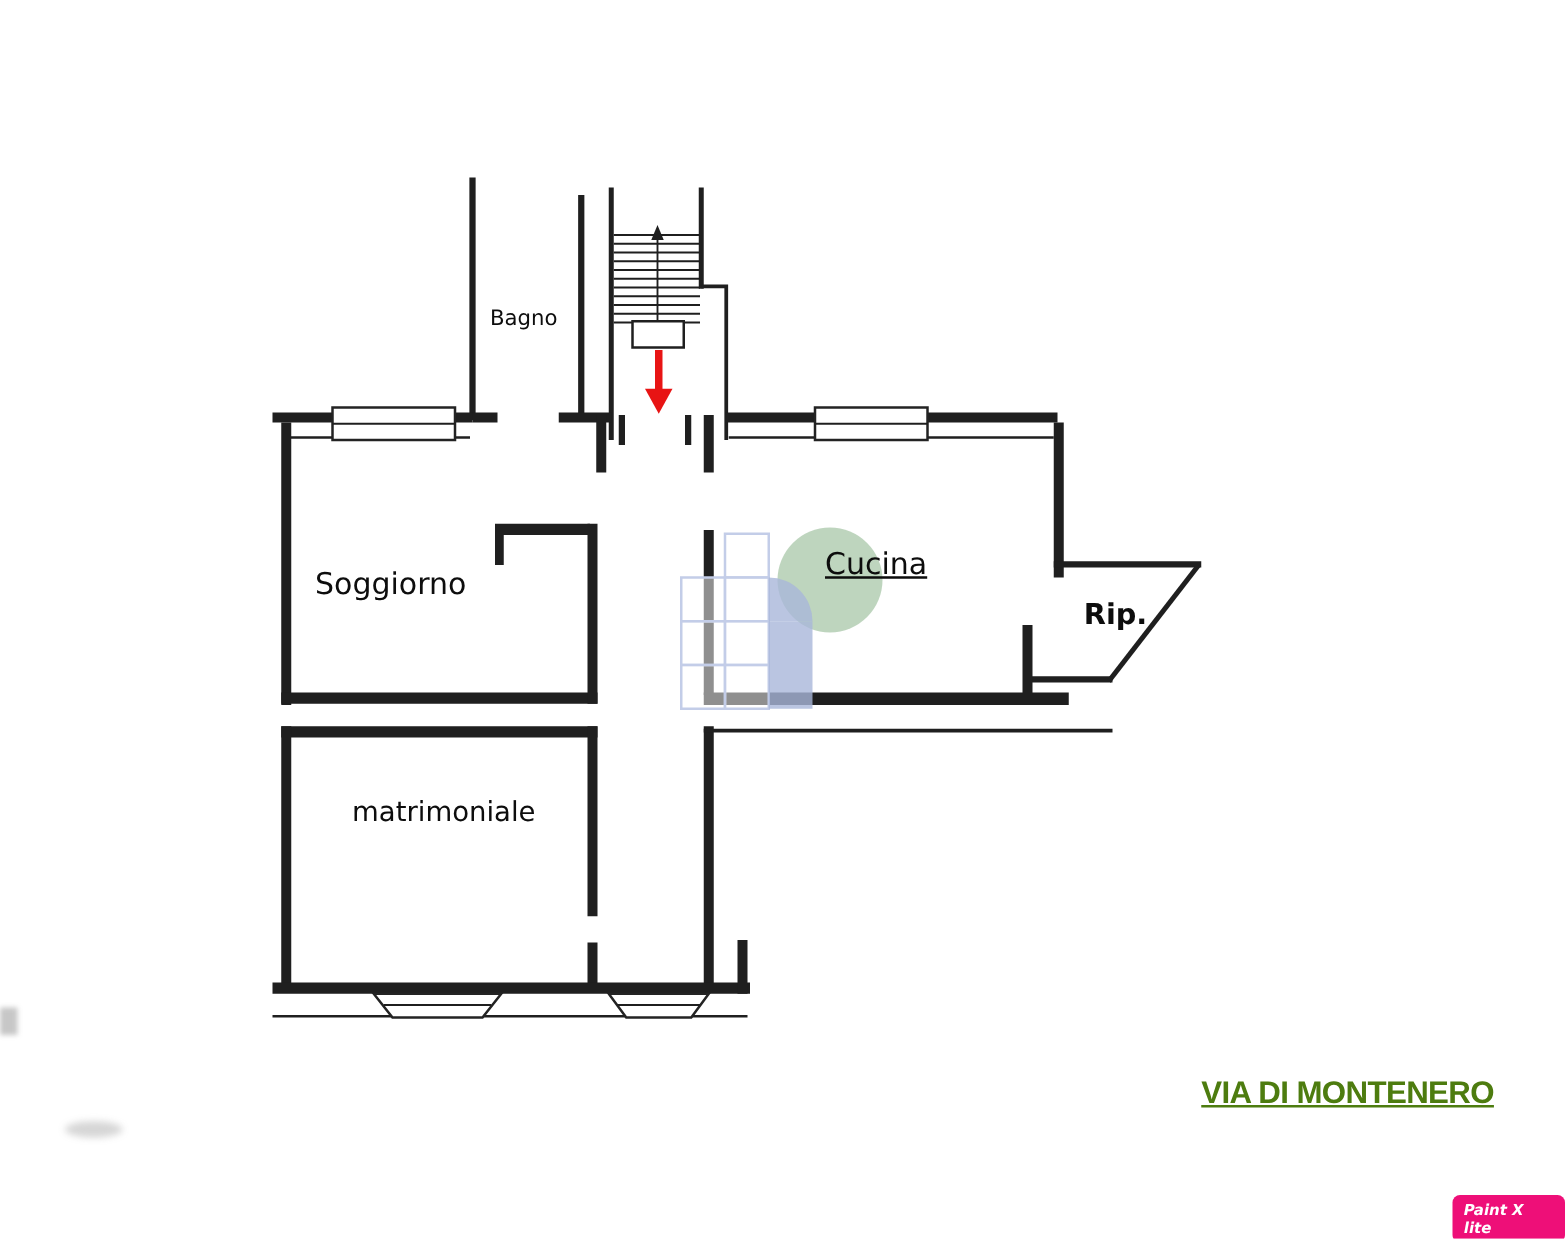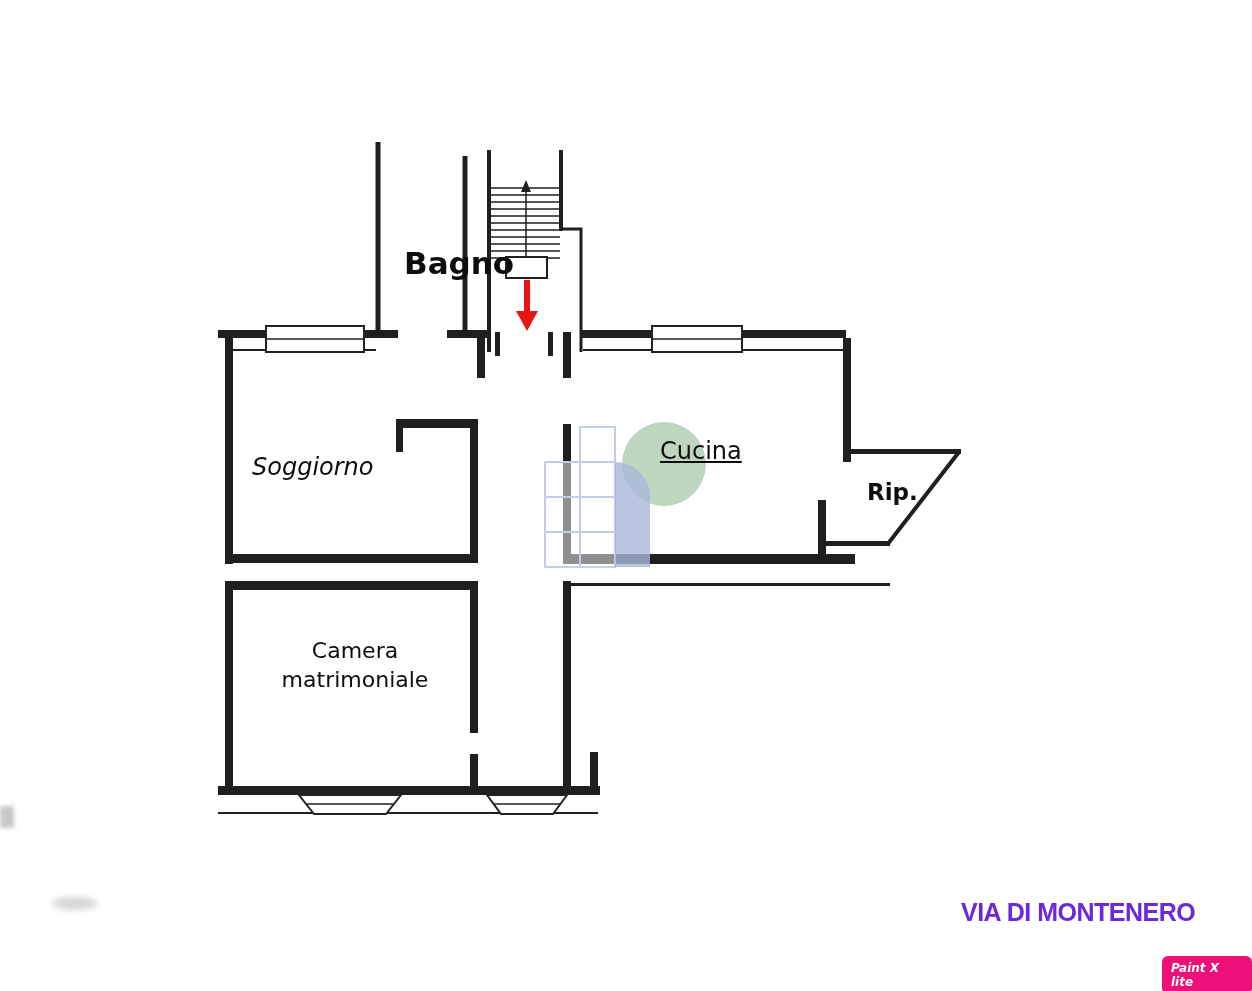--- a/index.html
+++ b/index.html
@@ -11,31 +11,31 @@
 
   
   .wall  { fill:#1f1f1f; }
   .ln    { stroke:#1f1f1f; fill:none; }
   .w5 { stroke-width:5; } .w4 { stroke-width:4; } .w3 { stroke-width:3; }
   .w2 { stroke-width:2; } .w15 { stroke-width:1.5; }
   .winbox { fill:#ffffff; stroke:#232323; stroke-width:2; }
   .gridcell { fill:rgba(255,255,255,0.5); stroke:#c3cde8; stroke-width:2; }
 
   .label { position:absolute; color:#0d0d0d; white-space:nowrap; }
-  .lbl-bagno     { left:404px; top:245px; font-size:31px;font-weight:bold; }
-  .lbl-soggiorno { left:252px; top:453px; font-size:24px;font-style:italic; }
+  .lbl-bagno     { left:392px; top:245px; font-size:17px; }
+  .lbl-soggiorno { left:252px; top:453px; font-size:24px; }
   .lbl-cucina    { left:660px; top:437px; font-size:24px;text-decoration:underline; }
   .lbl-rip       { left:867px; top:479px; font-size:23px;font-weight:bold; }
   .lbl-camera    { left:255px; top:636px; width:200px; font-size:22px;
                    line-height:29px; text-align:center; white-space:normal; }
 
   .street-label {
-    position:absolute; left:961px; top:898px;
+    position:absolute; left:961px; top:860px;
     font-family:"Liberation Sans", sans-serif;
-    font-weight:800; font-size:25px; letter-spacing:-0.5px; color:#6d28d9;
+    font-weight:800; font-size:25px; letter-spacing:-0.5px; color:#4d7c0f;text-decoration:underline;
   }
   .watermark-badge {
     position:absolute; left:1162px; top:956px;
     color:#ffffff; font-style:italic; font-weight:700; font-size:12px;
     padding:5px 9px; border-radius:6px;
     font-family:"DejaVu Sans", sans-serif;
   }
   .smudge-a { position:absolute; left:52px; top:897px; width:46px; height:13px;
               background:rgba(90,90,90,.25); filter:blur(3px); border-radius:50%; }
   .smudge-b { position:absolute; left:0px; top:806px; width:14px; height:22px;
@@ -152,21 +152,20 @@
       <rect x="615" y="497" width="35" height="35" fill-opacity="0.8" fill="#a9b6d9"></rect>
       <rect x="615" y="532" width="35" height="35" fill-opacity="0.8" fill="#a9b6d9"></rect>
     </g>
   </svg>
 
   <div class="label lbl-bagno">Bagno</div>
   <div class="label lbl-soggiorno">Soggiorno</div>
   <div class="label lbl-cucina">Cucina</div>
   <div class="label lbl-rip">Rip.</div>
   <div class="label lbl-camera">
-    <div>Camera</div>
     <div>matrimoniale</div>
   </div>
 
   <div class="street-label">VIA DI MONTENERO</div>
 
   <div class="watermark-badge" style="background-color: rgb(238, 15, 120);">Paint X lite</div>
 
   <div class="smudge-a"></div>
   <div class="smudge-b"></div>
 </div>

